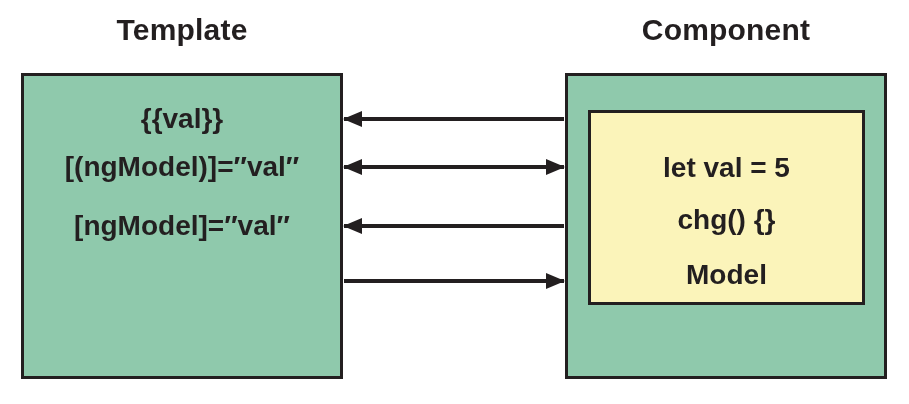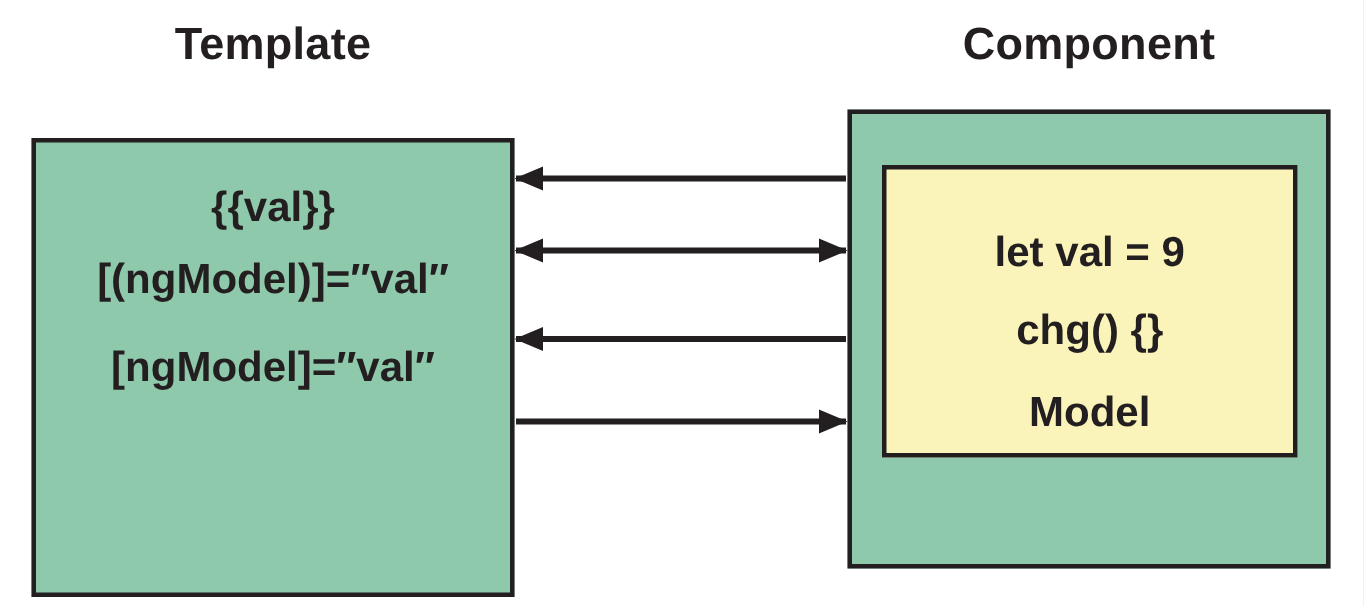--- a/index.html
+++ b/index.html
@@ -24,21 +24,21 @@
     letter-spacing:0.2px;
   }
   .title-left{left:21px;width:322px;}
   .title-right{left:565px;width:322px;}
   .box{
     position:absolute;top:73px;width:322px;height:306px;
     box-sizing:border-box;
     background:var(--box-fill);
     border:3px solid var(--ink);
   }
-  .left-box{left:21px;margin-top:19px;}
+  .left-box{left:21px;}
   .right-box{left:565px;}
   .brow{
     position:absolute;left:0;width:100%;height:36px;line-height:36px;
     text-align:center;font-size:28px;font-weight:600;white-space:nowrap;
   }
   .model-box{
     position:absolute;left:20px;top:34px;width:277px;height:195px;
     box-sizing:border-box;
     background:var(--model-fill);
     border:3px solid var(--ink);
@@ -76,21 +76,21 @@
   <div class="title title-left">Template</div>
 
   <div class="box left-box">
     <div class="brow" style="top:25px">{{val}}</div>
     <div class="brow" style="top:132px">[ngModel]=″val″</div>
     <div class="brow" style="top:73px">[(ngModel)]=″val″</div>
   </div>
 
   <div class="box right-box">
     <div class="model-box">
-      <div class="mrow" style="top:37px">let val = 9</div>
+      <div class="mrow" style="top:37px">let val = 5</div>
       <div class="mrow" style="top:144px">Model</div>
       <div class="mrow" style="top:89px">chg() {}</div>
     </div>
   </div>
 
   <div class="arrow dir-left" style="top:111px">
     <span class="head head-left"></span>
     <span class="line"></span>
 
   </div>

